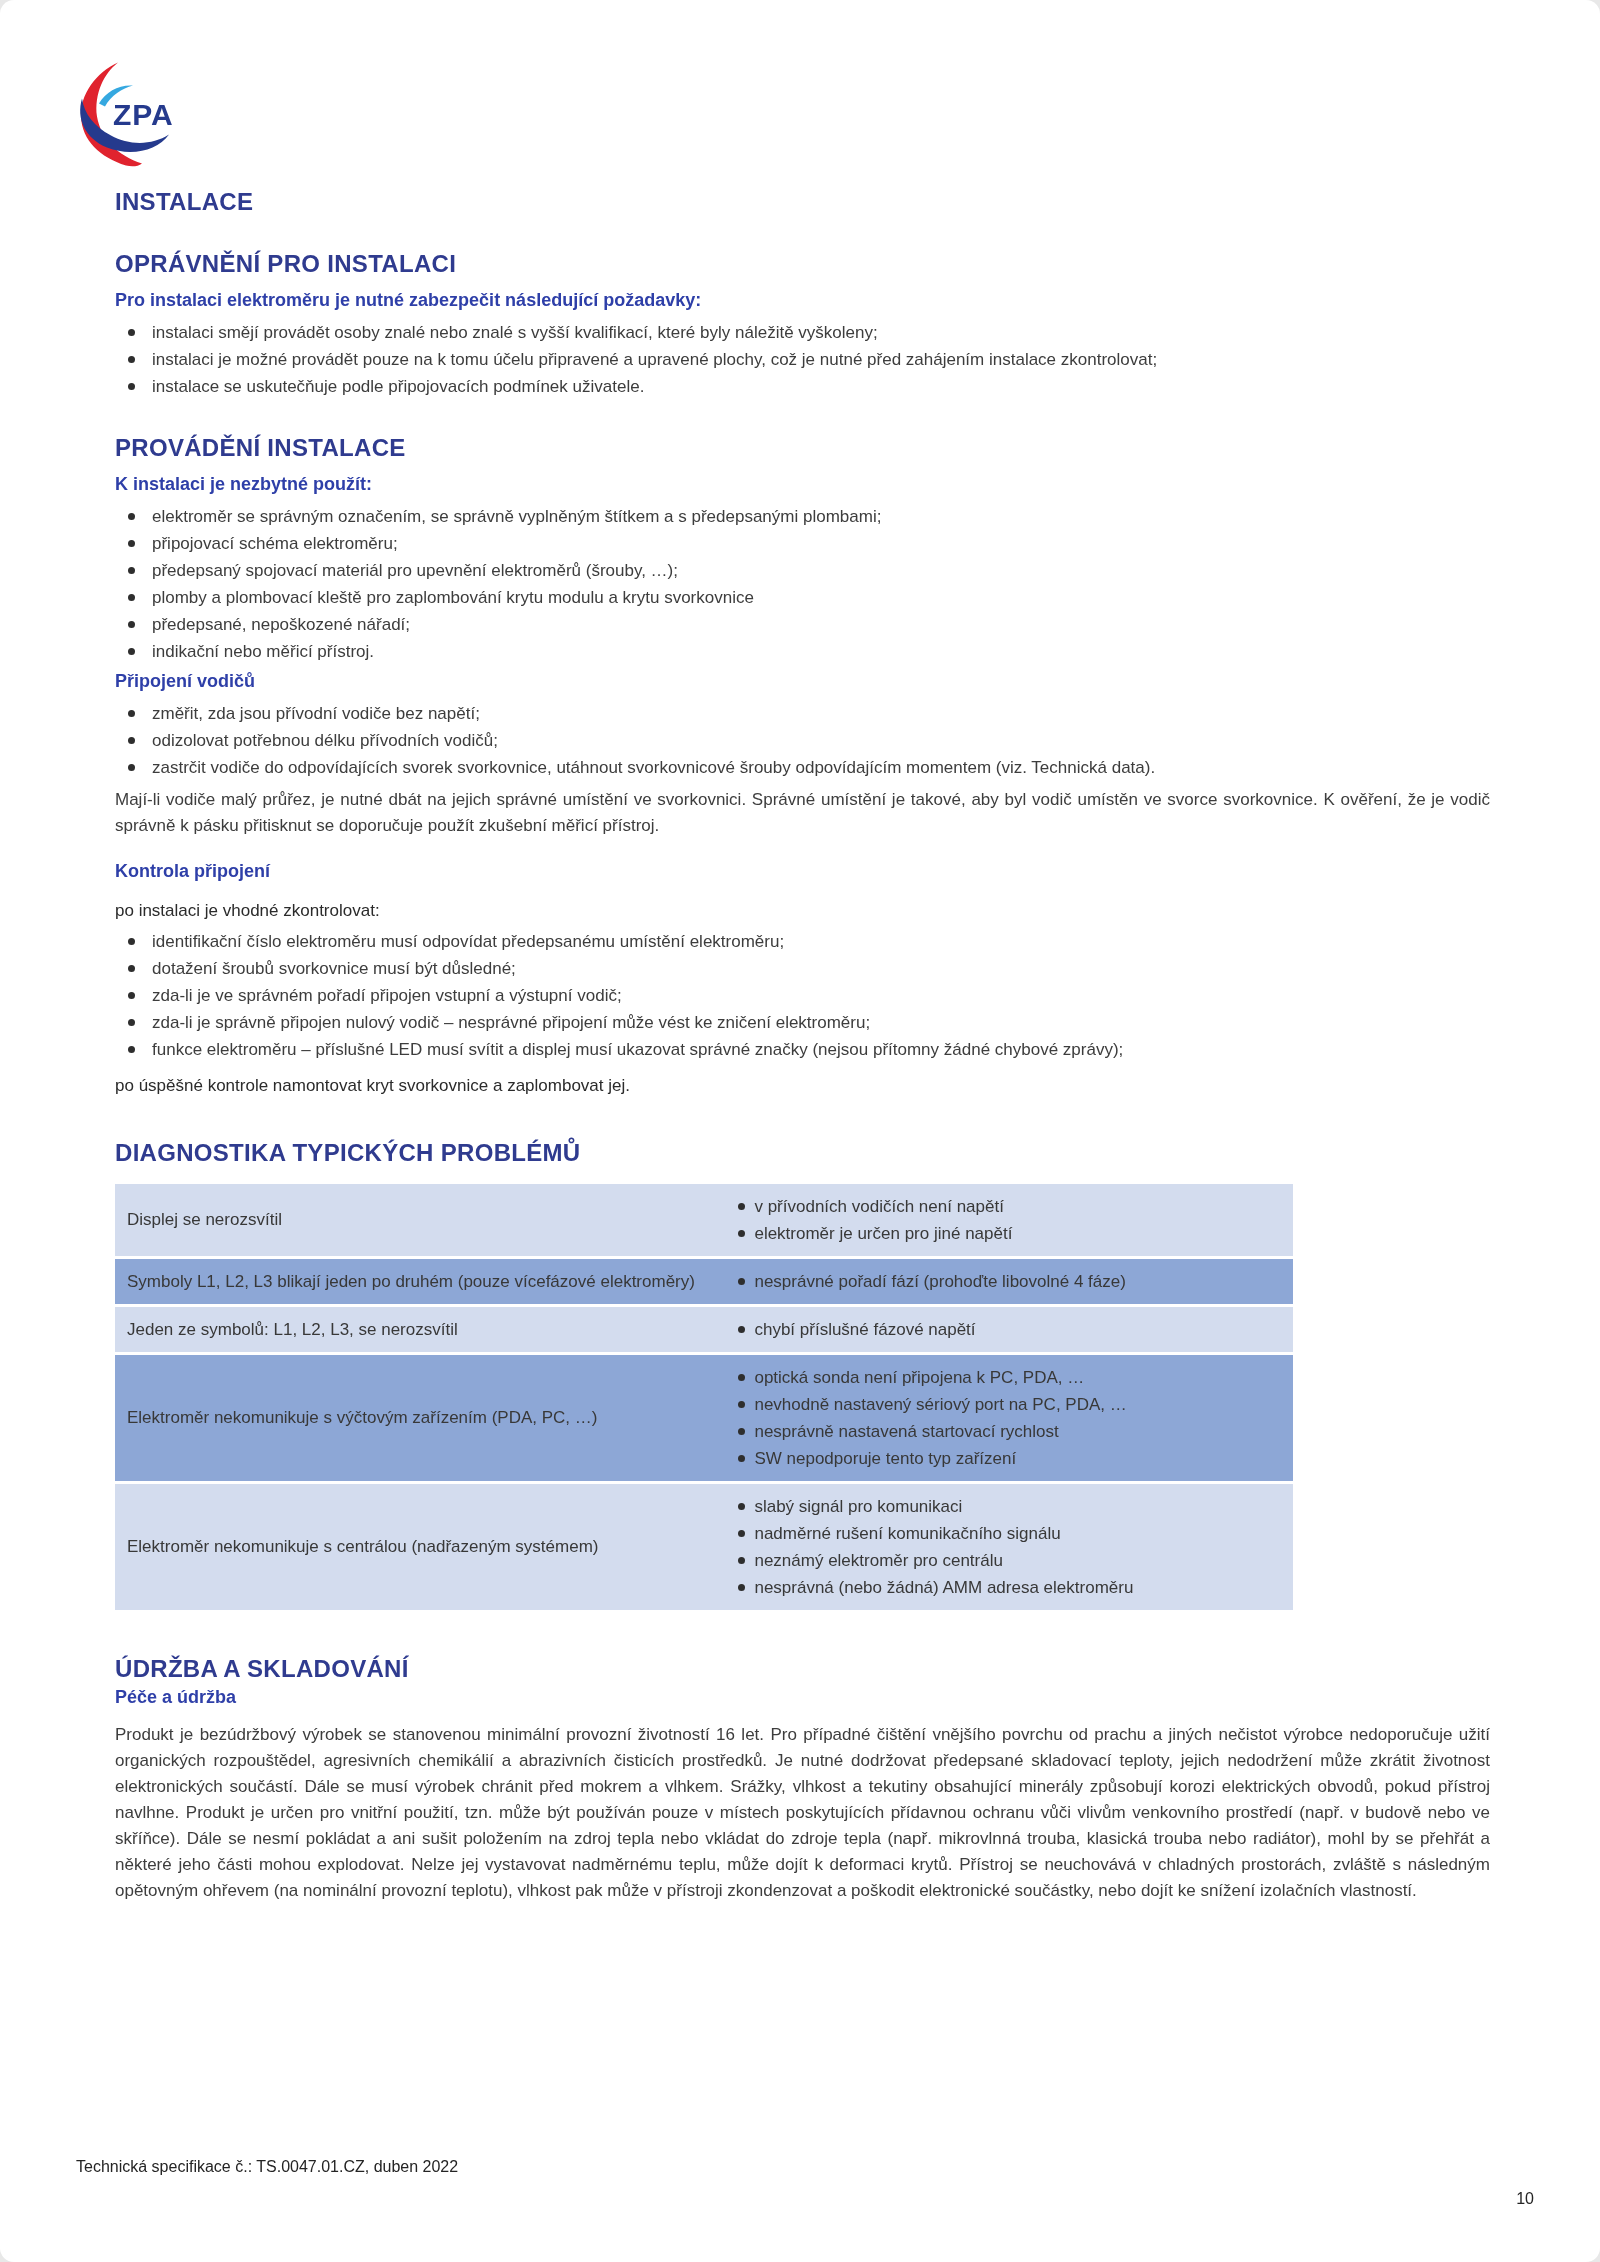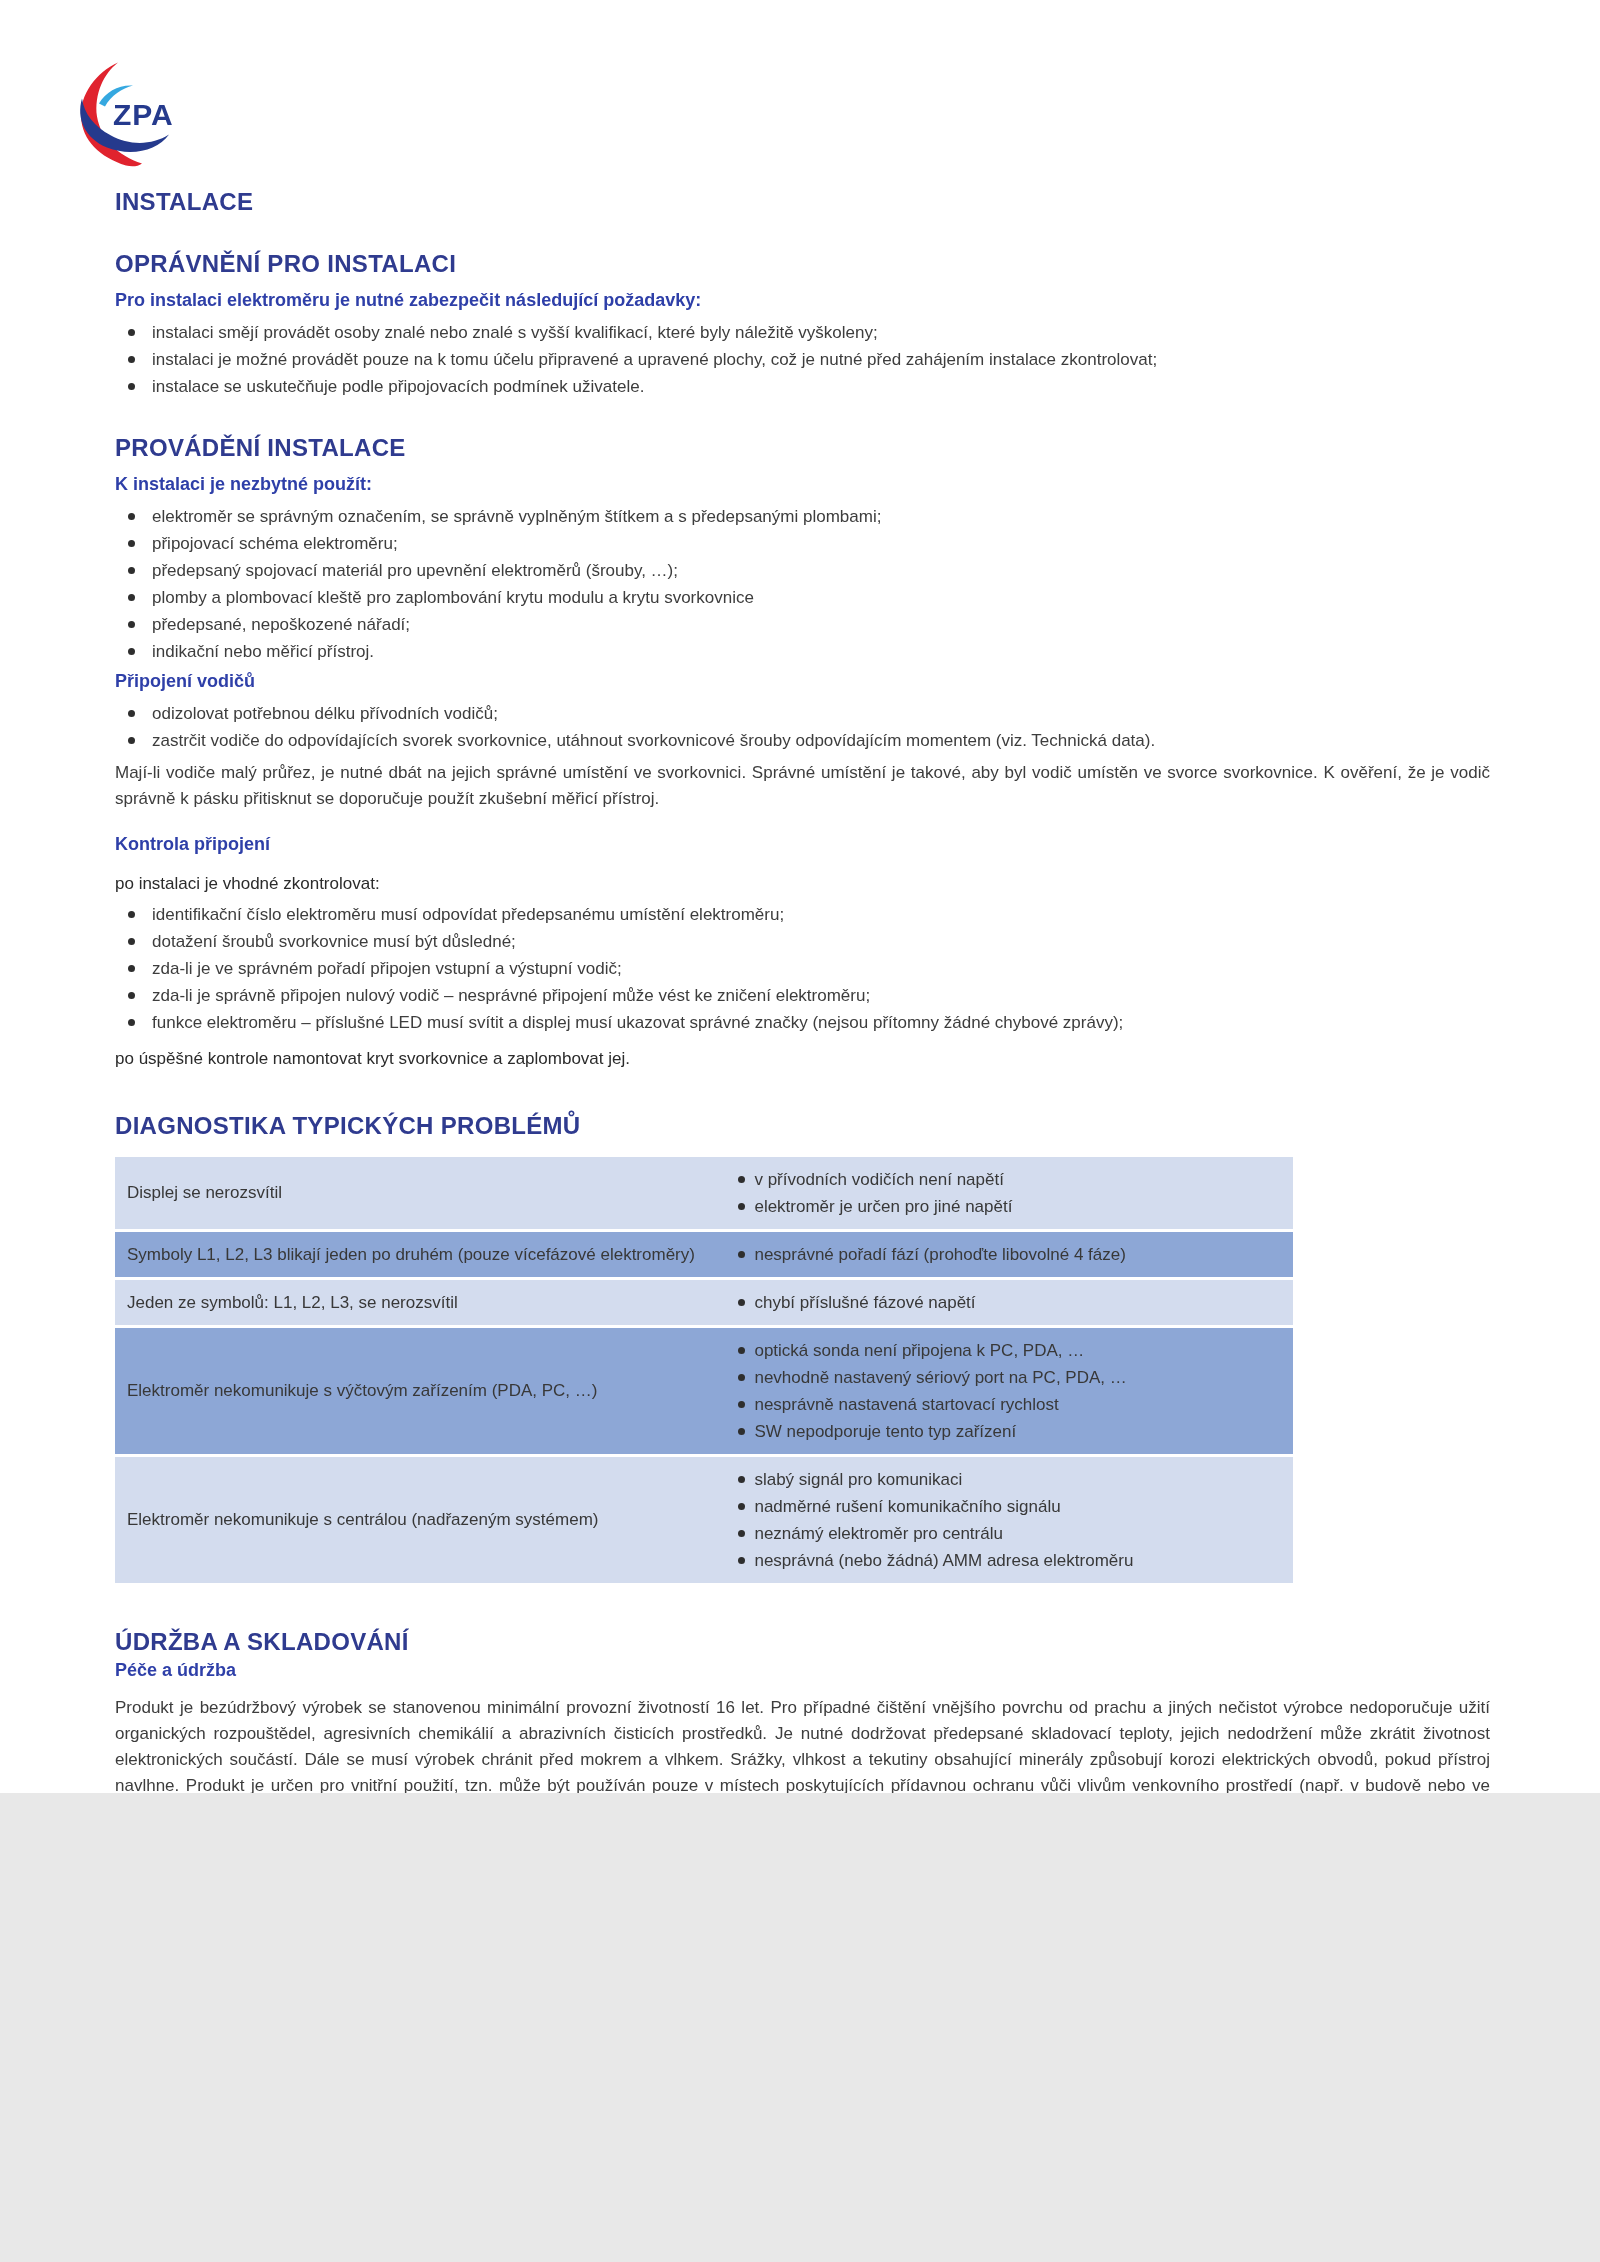--- a/index.html
+++ b/index.html
@@ -10,25 +10,26 @@
     --table-row-light:#d3dcee;
     --table-row-dark:#8da7d6;
     --logo-red:#e0232e;
     --logo-navy:#253a8d;
     --logo-light-blue:#35a8e0;
   }
   *{margin:0;padding:0;box-sizing:border-box;}
   html,body{background:#e8e8e8;}
   .page{
     position:relative;
-    width:1600px;height:1793px;
+    width:1600px;height:2262px;
     background:#ffffff;
     overflow:hidden;
     font-family:"Liberation Sans","DejaVu Sans",sans-serif;
     color:var(--body-text);
+    border-radius:14px;
   }
   .logo{
     position:absolute;left:72px;top:62px;
     width:100px;height:105px;
   }
   .content{
     position:absolute;left:115px;top:188px;
     width:1375px;
   }
   h1.sec{
@@ -128,20 +129,21 @@
       <li>elektroměr se správným označením, se správně vyplněným štítkem a s předepsanými plombami;</li>
       <li>připojovací schéma elektroměru;</li>
       <li>předepsaný spojovací materiál pro upevnění elektroměrů (šrouby, …);</li>
       <li>plomby a plombovací kleště pro zaplombování krytu modulu a krytu svorkovnice</li>
       <li>předepsané, nepoškozené nářadí;</li>
       <li>indikační nebo měřicí přístroj.</li>
     </ul>
 
     <p class="subhead">Připojení vodičů</p>
     <ul class="bullets">
+      <li>změřit, zda jsou přívodní vodiče bez napětí;</li>
       <li>odizolovat potřebnou délku přívodních vodičů;</li>
       <li>zastrčit vodiče do odpovídajících svorek svorkovnice, utáhnout svorkovnicové šrouby odpovídajícím momentem (viz. Technická data).</li>
     </ul>
     <p class="body just">Mají-li vodiče malý průřez, je nutné dbát na jejich správné umístění ve svorkovnici. Správné umístění je takové, aby byl vodič umístěn ve svorce svorkovnice. K ověření, že je vodič správně k pásku přitisknut se doporučuje použít zkušební měřicí přístroj.</p>
 
     <p class="subhead" style="margin-top:22px">Kontrola připojení</p>
     <p class="bold-line" style="margin-top:16px">po instalaci je vhodné zkontrolovat:</p>
     <ul class="bullets">
       <li>identifikační číslo elektroměru musí odpovídat předepsanému umístění elektroměru;</li>
       <li>dotažení šroubů svorkovnice musí být důsledné;</li>

